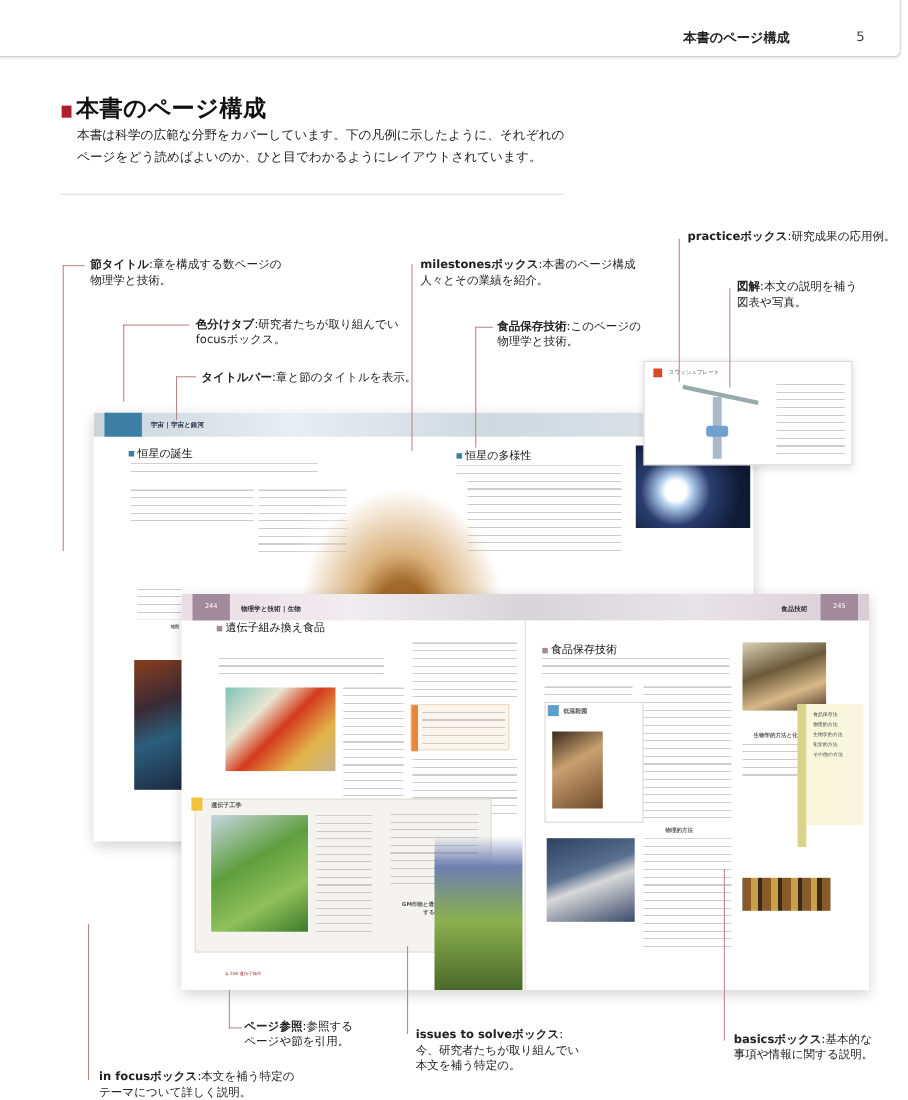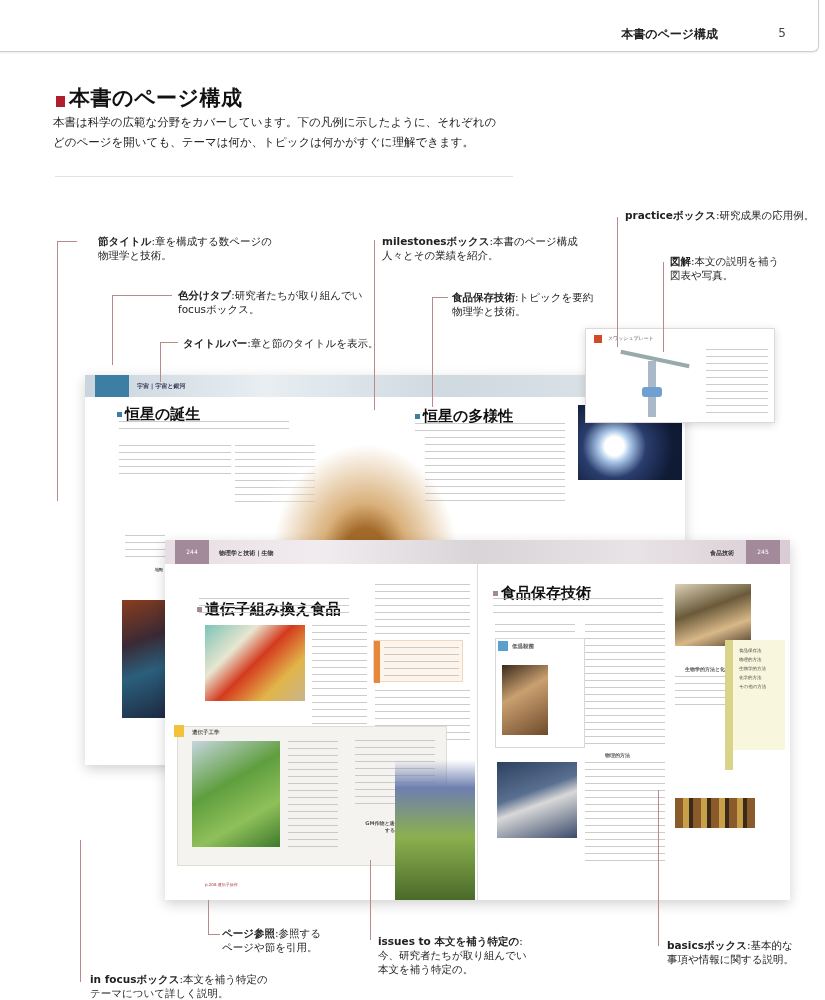--- a/index.html
+++ b/index.html
@@ -10,21 +10,21 @@
     position: absolute; left: -4px; top: -4px; width: 823px; height: 56px;
     border: 1px solid #cfcfcf; border-top: none; border-radius: 0 0 6px 0;
     background: #fff; box-shadow: 0 1px 2px rgba(0,0,0,0.08);
   }
   .header-title { position: absolute; right: 100px; top: 30px; font-size: 12px; font-weight: bold; color: #222; }
   .header-page { position: absolute; right: 32px; top: 30px; font-size: 12px; color: #444; }
 
   .page-heading { position: absolute; left: 56px; top: 84px; display: flex; align-items: center; }
   .heading-marker { width: 9px; height: 11px; background: #b01e2e; margin-right: 4px; margin-top: 6px; }
   .heading-text { font-size: 21px; font-weight: bold; color: #111; letter-spacing: 0.5px; }
-  .intro { position: absolute; left: 53px; top: 112px; width: 470px; font-size: 11.5px; line-height: 20px; color: #222; }
+  .intro { position: absolute; left: 70px; top: 112px; width: 470px; font-size: 11.5px; line-height: 20px; color: #222; }
   .intro-rule { position: absolute; left: 55px; top: 176px; width: 458px; height: 1px; background: #e2e2e2; }
 
   .callout { position: absolute; font-size: 10.5px; line-height: 14px; color: #222; }
   .callout b { font-weight: bold; }
 
   .line { position: absolute; background: #b98a8a; }
 
   
   .spread { position: absolute; background: #fff; box-shadow: 0 4px 12px rgba(0,0,0,0.18); overflow: hidden; }
   .back-spread { left: 85px; top: 375px; width: 600px; height: 390px; }
@@ -36,21 +36,21 @@
   .tab-title { position: absolute; left: 52px; top: 7px; font-size: 6px; color: #335; font-weight: bold; }
 
   .front-bar { position: absolute; left: 0; top: 0; width: 100%; height: 24px;
     background: linear-gradient(90deg, #e8dde4 0%, #f1ecef 25%, #d8d4d8 50%, #e8e3e6 75%, #d9ccd4 100%); }
   .front-tab-left { position: absolute; left: 10px; top: 0; width: 34px; height: 24px; background: #a28a9b; color: #fff; font-size: 6px; text-align: center; line-height: 24px; }
   .front-tab-right { position: absolute; right: 10px; top: 0; width: 34px; height: 24px; background: #a28a9b; color: #fff; font-size: 6px; text-align: center; line-height: 24px; }
   .front-title-l { position: absolute; left: 54px; top: 9px; font-size: 6px; color: #333; font-weight: bold; }
   .front-title-r { position: absolute; right: 56px; top: 9px; font-size: 6px; color: #333; font-weight: bold; }
   .gutter { position: absolute; left: 312px; top: 24px; width: 1px; height: 336px; background: #ddd; }
 
-  .sec-head { position: absolute; font-size: 15px; font-weight: bold; color: #111; display: flex; align-items: center; }
+  .sec-head { position: absolute; font-size: 10px; font-weight: normal; color: #111; display: flex; align-items: center; }
   .sec-head::before { content: ""; display: inline-block; width: 5px; height: 5px; background: #3d7fa4; margin-right: 3px; }
   .sec-head.pink::before { background: #a28a9b; }
   .body-text { position: absolute; font-size: 4.5px; line-height: 7px; color: #555; }
   .txtlines { position: absolute; background: repeating-linear-gradient(180deg, #bbb 0 1px, transparent 1px 7px); opacity: 0.75; }
 
   .img { position: absolute; }
   .caption { position: absolute; font-size: 4px; line-height: 5.5px; color: #555; }
   .white-star { background: radial-gradient(circle at 35% 55%, #ffffff 0 12%, #a9c6e8 20%, #2a3d6e 40%, #0f1a35 75%); }
   .nebula { background: radial-gradient(ellipse at 50% 70%, #a36a2a 0 15%, #d9b07a 30%, rgba(255,255,255,0.3) 65%, rgba(255,255,255,0) 80%); }
   .cluster { background: linear-gradient(160deg, #8a3d1e 0%, #3a2a35 35%, #2b5f7c 60%, #1d2840 100%); }
@@ -89,21 +89,21 @@
   <span class="header-title">本書のページ構成</span>
   <span class="header-page">5</span>
 </div>
 
 <div class="page-heading">
   <span class="heading-marker"></span>
   <span class="heading-text">本書のページ構成</span>
 </div>
 <div class="intro">
   <div>本書は科学の広範な分野をカバーしています。下の凡例に示したように、それぞれの</div>
-  <div>どのページを開いても、テーマは何か、トピックは何かがすぐに理解できます。</div>
+  <div>ページをどう読めばよいのか、ひと目でわかるようにレイアウトされています。</div>
 </div>
 <div class="intro-rule"></div>
 
 <div class="spread back-spread">
   <div class="tab-bar">
     <div class="tab-num"></div>
     <span class="tab-title">宇宙 | 宇宙と銀河</span>
   </div>
   <div class="sec-head" style="left:32px;top:30px;">恒星の誕生</div>
   <div class="txtlines" style="left:34px;top:46px;width:170px;height:14px;"></div>
@@ -134,21 +134,21 @@
 
 <div class="spread front-spread">
   <div class="front-bar">
     <div class="front-tab-left">244</div>
     <span class="front-title-l">物理学と技術 | 生物</span>
     <span class="front-title-r">食品技術</span>
     <div class="front-tab-right">245</div>
   </div>
   <div class="gutter"></div>
 
-  <div class="sec-head pink" style="left:32px;top:8px;position:absolute;margin-top:52px;">遺伝子組み換え食品</div>
+  <div class="sec-head pink" style="left:32px;top:8px;position:absolute;margin-top:16px;">遺伝子組み換え食品</div>
   <div class="txtlines" style="left:34px;top:58px;width:150px;height:20px;"></div>
   <div class="img gm-img" style="left:40px;top:85px;width:100px;height:76px;"></div>
   <div class="txtlines" style="left:147px;top:85px;width:55px;height:180px;"></div>
   <div class="txtlines" style="left:210px;top:44px;width:95px;height:56px;"></div>
   <div class="issues-box" style="left:208px;top:100px;">
     <div class="issues-tag"></div>
     <div class="txtlines" style="left:10px;top:6px;width:75px;height:30px;"></div>
   </div>
   <div class="txtlines" style="left:210px;top:150px;width:95px;height:56px;"></div>
 
@@ -202,52 +202,52 @@
 <div class="line" style="left:432px;top:297px;width:1px;height:110px;"></div>
 <div class="line" style="left:432px;top:297px;width:16px;height:1px;"></div>
 <div class="line" style="left:617px;top:217px;width:1px;height:130px;"></div>
 <div class="line" style="left:663px;top:262px;width:1px;height:90px;"></div>
 <div class="line" style="left:80px;top:840px;width:1px;height:142px;"></div>
 <div class="line" style="left:208px;top:900px;width:1px;height:35px;"></div>
 <div class="line" style="left:208px;top:934px;width:12px;height:1px;"></div>
 <div class="line" style="left:370px;top:860px;width:1px;height:80px;"></div>
 <div class="line" style="left:658px;top:790px;width:1px;height:156px;"></div>
 
-<div class="callout" style="left:98px;top:234px;">
+<div class="callout" style="left:82px;top:234px;">
   <b>節タイトル</b><span>:章を構成する数ページの</span><br>
   <span>物理学と技術。</span>
 </div>
 <div class="callout" style="left:178px;top:288px;">
   <b>色分けタブ</b><span>:研究者たちが取り組んでい</span><br>
   <span>focusボックス。</span>
 </div>
 <div class="callout" style="left:183px;top:336px;">
   <b>タイトルバー</b><span>:章と節のタイトルを表示。</span>
 </div>
 <div class="callout" style="left:382px;top:234px;">
   <b>milestonesボックス</b><span>:本書のページ構成</span><br>
   <span>人々とその業績を紹介。</span>
 </div>
 <div class="callout" style="left:452px;top:290px;">
-  <b>食品保存技術</b><span>:トピックを要約</span><br>
+  <b>食品保存技術</b><span>:このページの</span><br>
   <span>物理学と技術。</span>
 </div>
 <div class="callout" style="left:625px;top:208px;">
   <b>practiceボックス</b><span>:研究成果の応用例。</span>
 </div>
 <div class="callout" style="left:670px;top:254px;">
   <b>図解</b><span>:本文の説明を補う</span><br>
   <span>図表や写真。</span>
 </div>
 <div class="callout" style="left:222px;top:926px;">
   <b>ページ参照</b><span>:参照する</span><br>
   <span>ページや節を引用。</span>
 </div>
 <div class="callout" style="left:378px;top:934px;">
-  <b>issues to 本文を補う特定の</b><span>:</span><br>
+  <b>issues to solveボックス</b><span>:</span><br>
   <span>今、研究者たちが取り組んでい</span><br>
   <span>本文を補う特定の。</span>
 </div>
 <div class="callout" style="left:667px;top:938px;">
   <b>basicsボックス</b><span>:基本的な</span><br>
   <span>事項や情報に関する説明。</span>
 </div>
 <div class="callout" style="left:90px;top:972px;">
   <b>in focusボックス</b><span>:本文を補う特定の</span><br>
   <span>テーマについて詳しく説明。</span>

